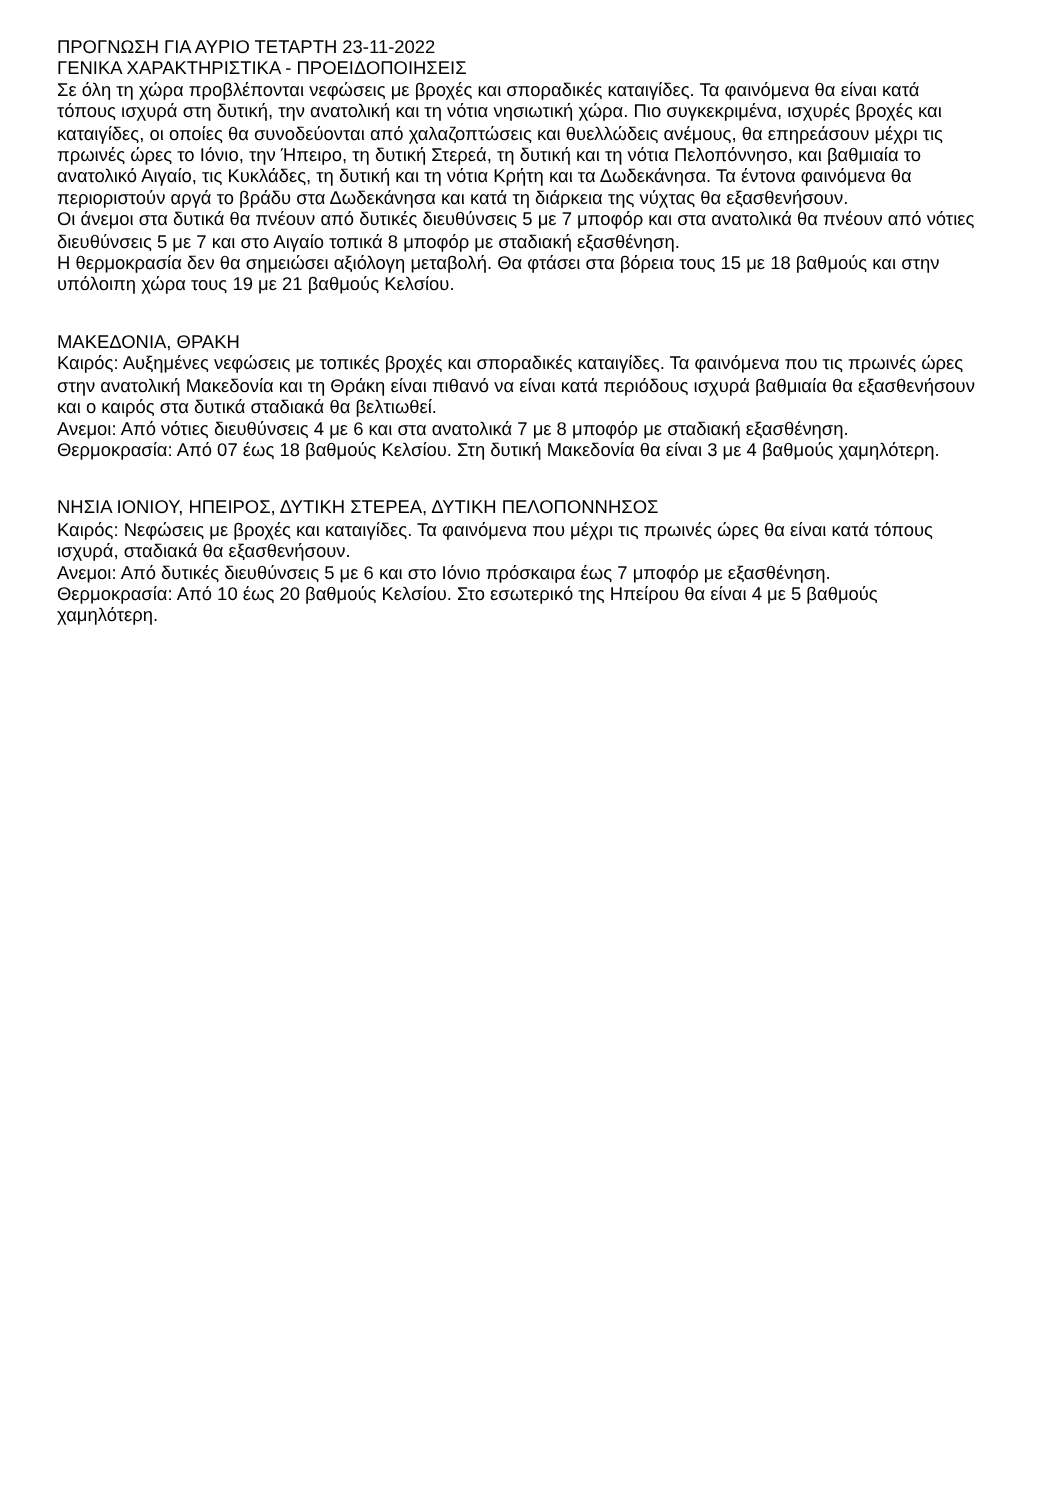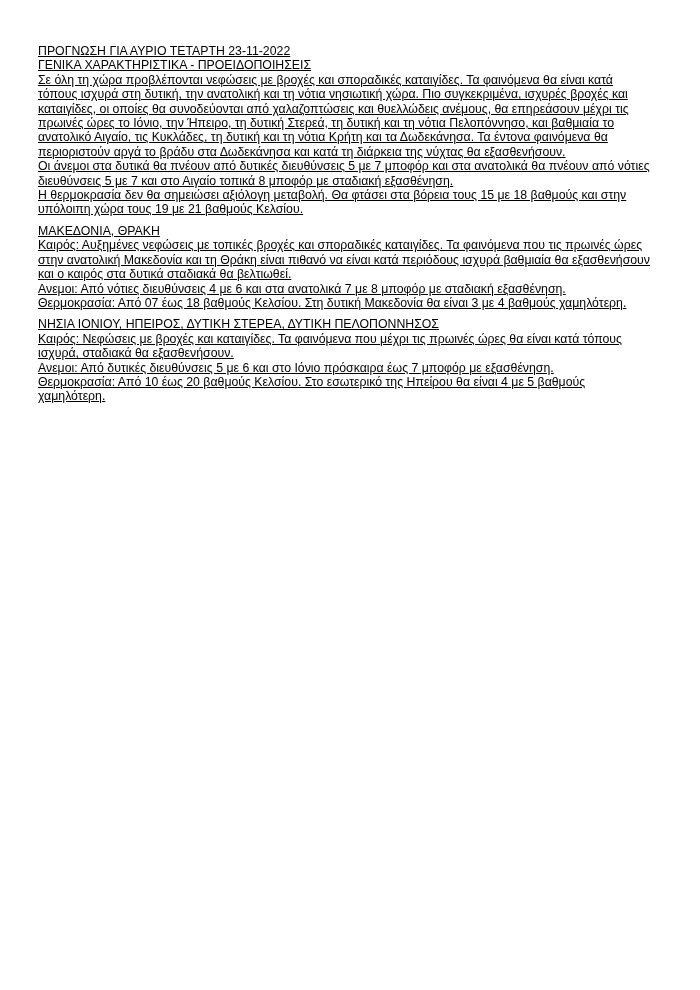--- a/index.html
+++ b/index.html
@@ -11,33 +11,32 @@
     position: relative;
     width: 700px;
     height: 990px;
     background: #ffffff;
     overflow: hidden;
     font-family: "Liberation Sans", sans-serif;
   }
   .content {
     position: absolute;
     left: 38px;
-    top: 44px;
+    top: 24px;
     width: 636px;
     color: #000000;
     font-size: 12.3px;
     line-height: 14.4px;
     font-weight: 400;
-    text-decoration: underline;
   }
   .block {
     white-space: pre-line;       
   }
   .block + .block {
-    margin-top: 7px;          
+    margin-top: 24px;          
   }
 </style>
 </head>
 <body>
 
 <div class="page">
   <div class="content">
     <div class="block">ΠΡΟΓΝΩΣΗ ΓΙΑ ΑΥΡΙΟ ΤΕΤΑΡΤΗ 23-11-2022
 ΓΕΝΙΚΑ ΧΑΡΑΚΤΗΡΙΣΤΙΚΑ - ΠΡΟΕΙΔΟΠΟΙΗΣΕΙΣ
 Σε όλη τη χώρα προβλέπονται νεφώσεις με βροχές και σποραδικές καταιγίδες. Τα φαινόμενα θα είναι κατά

